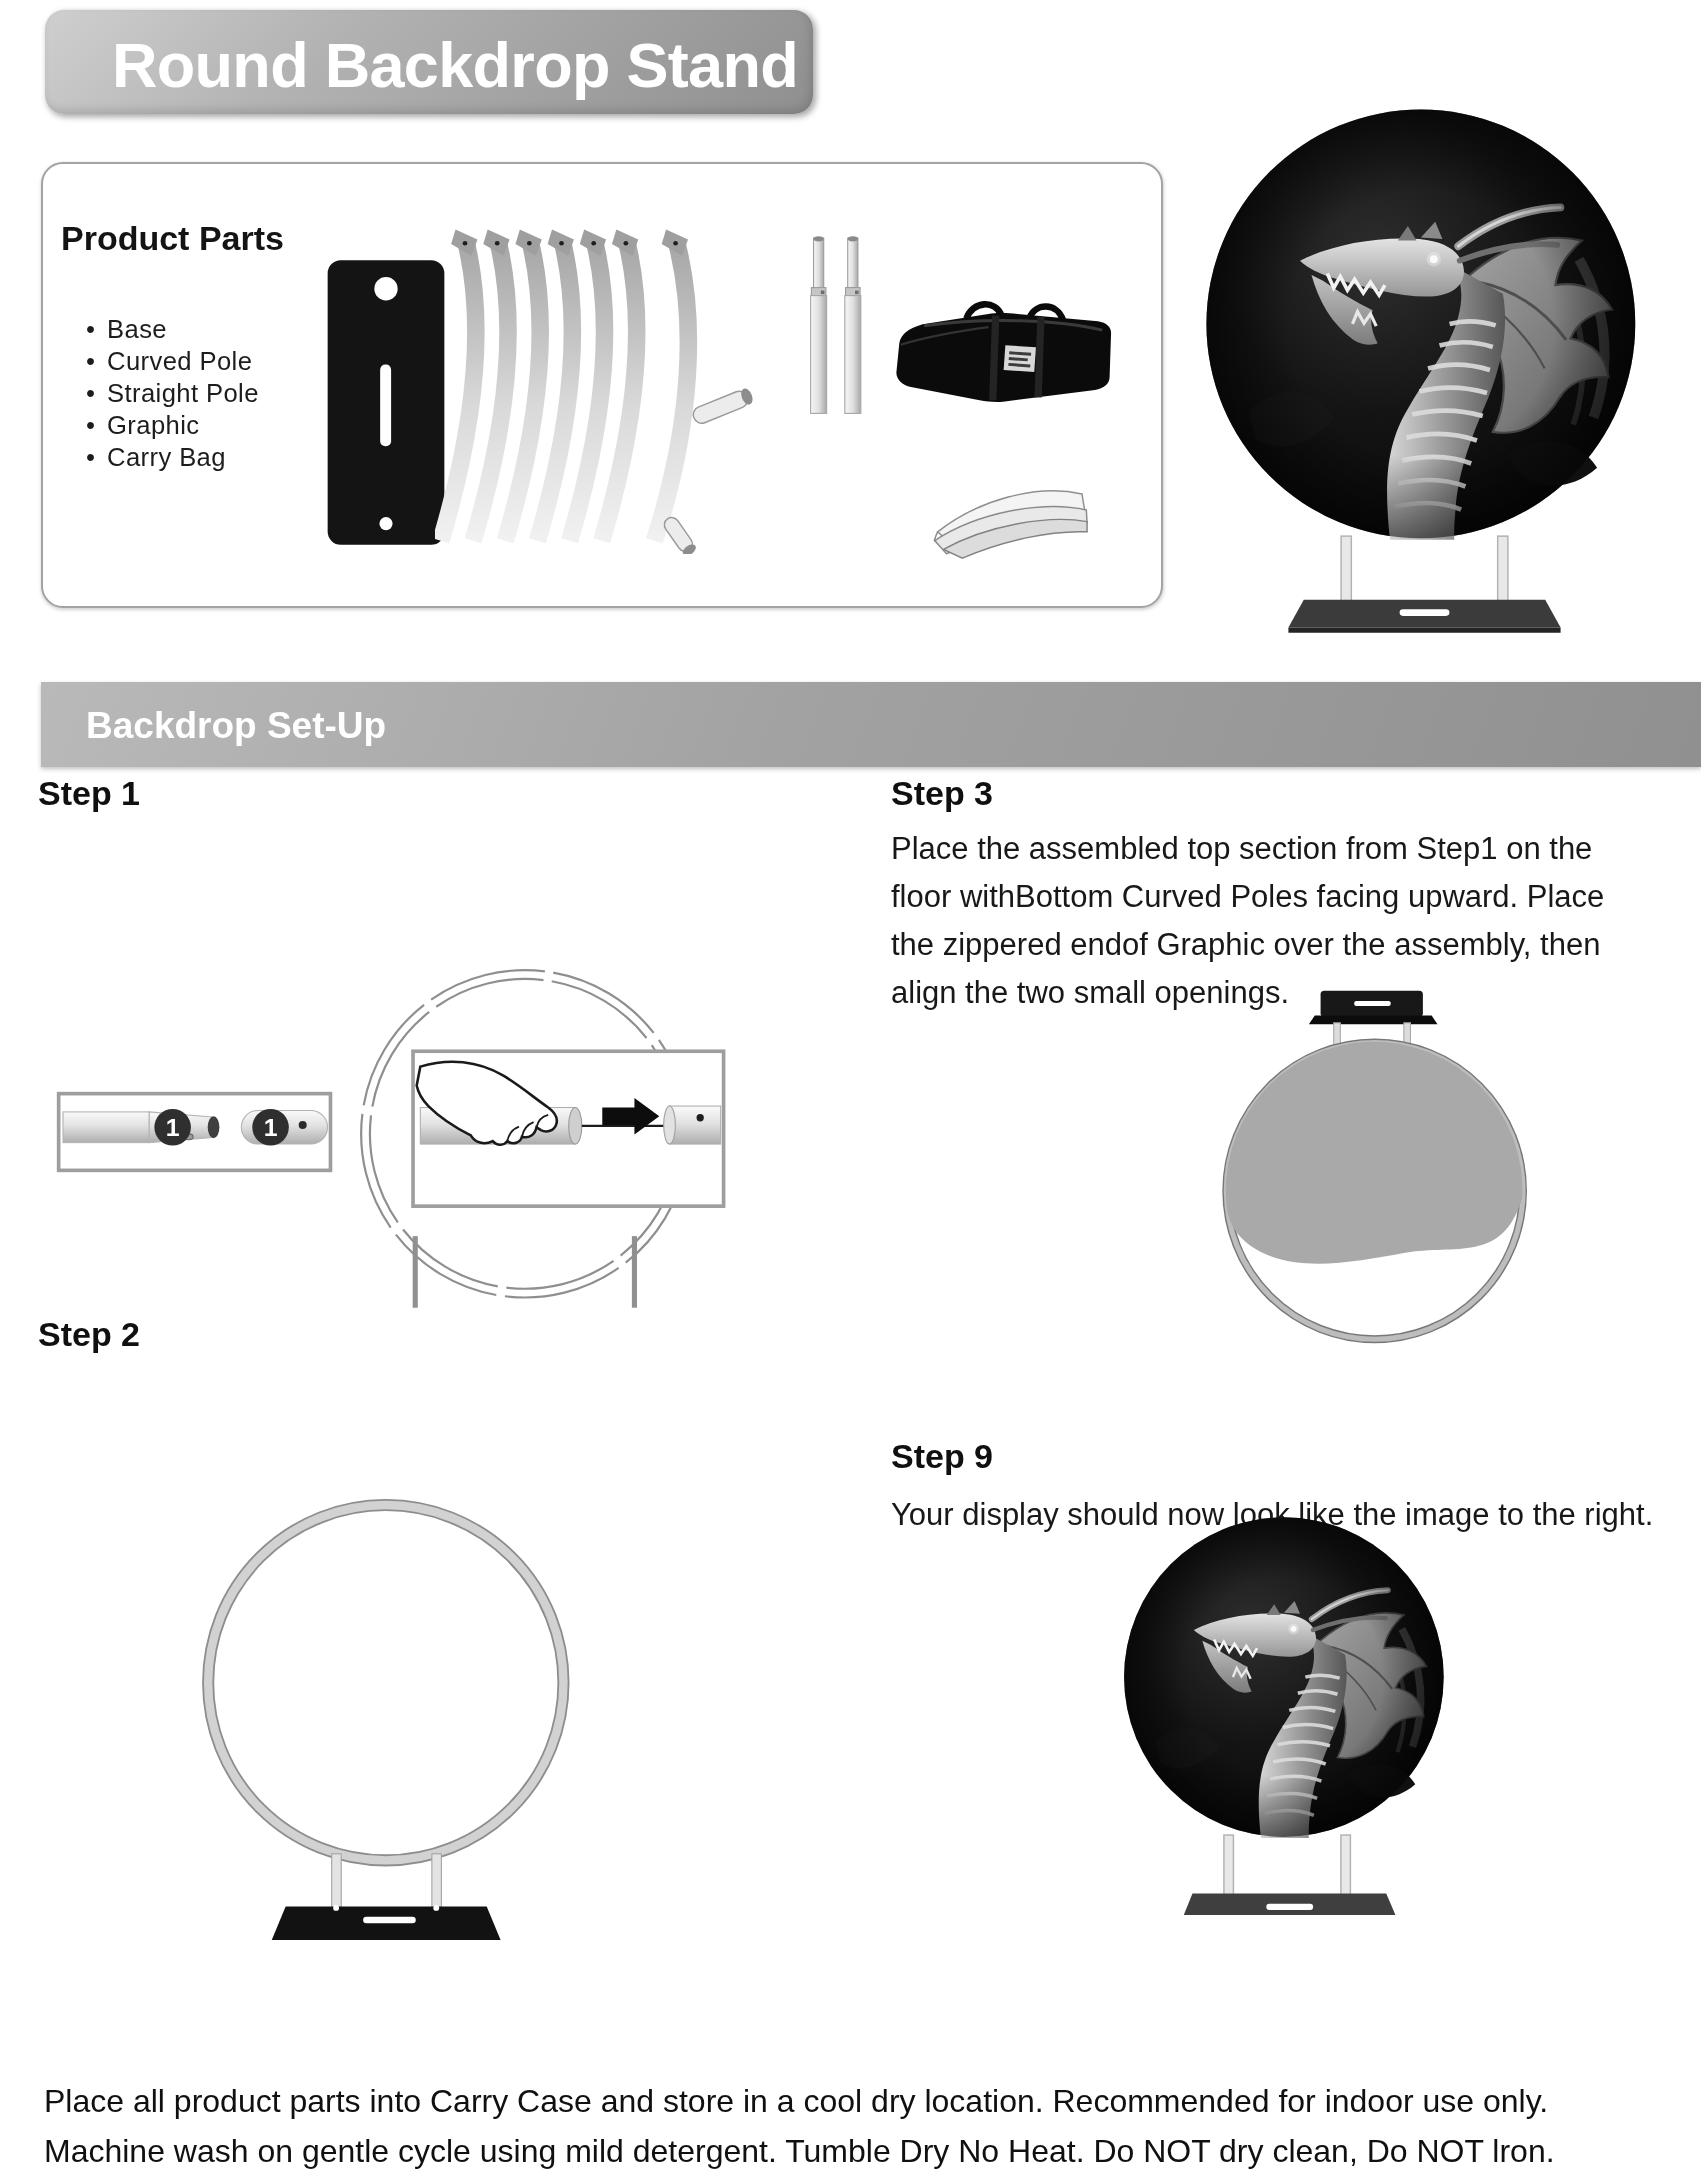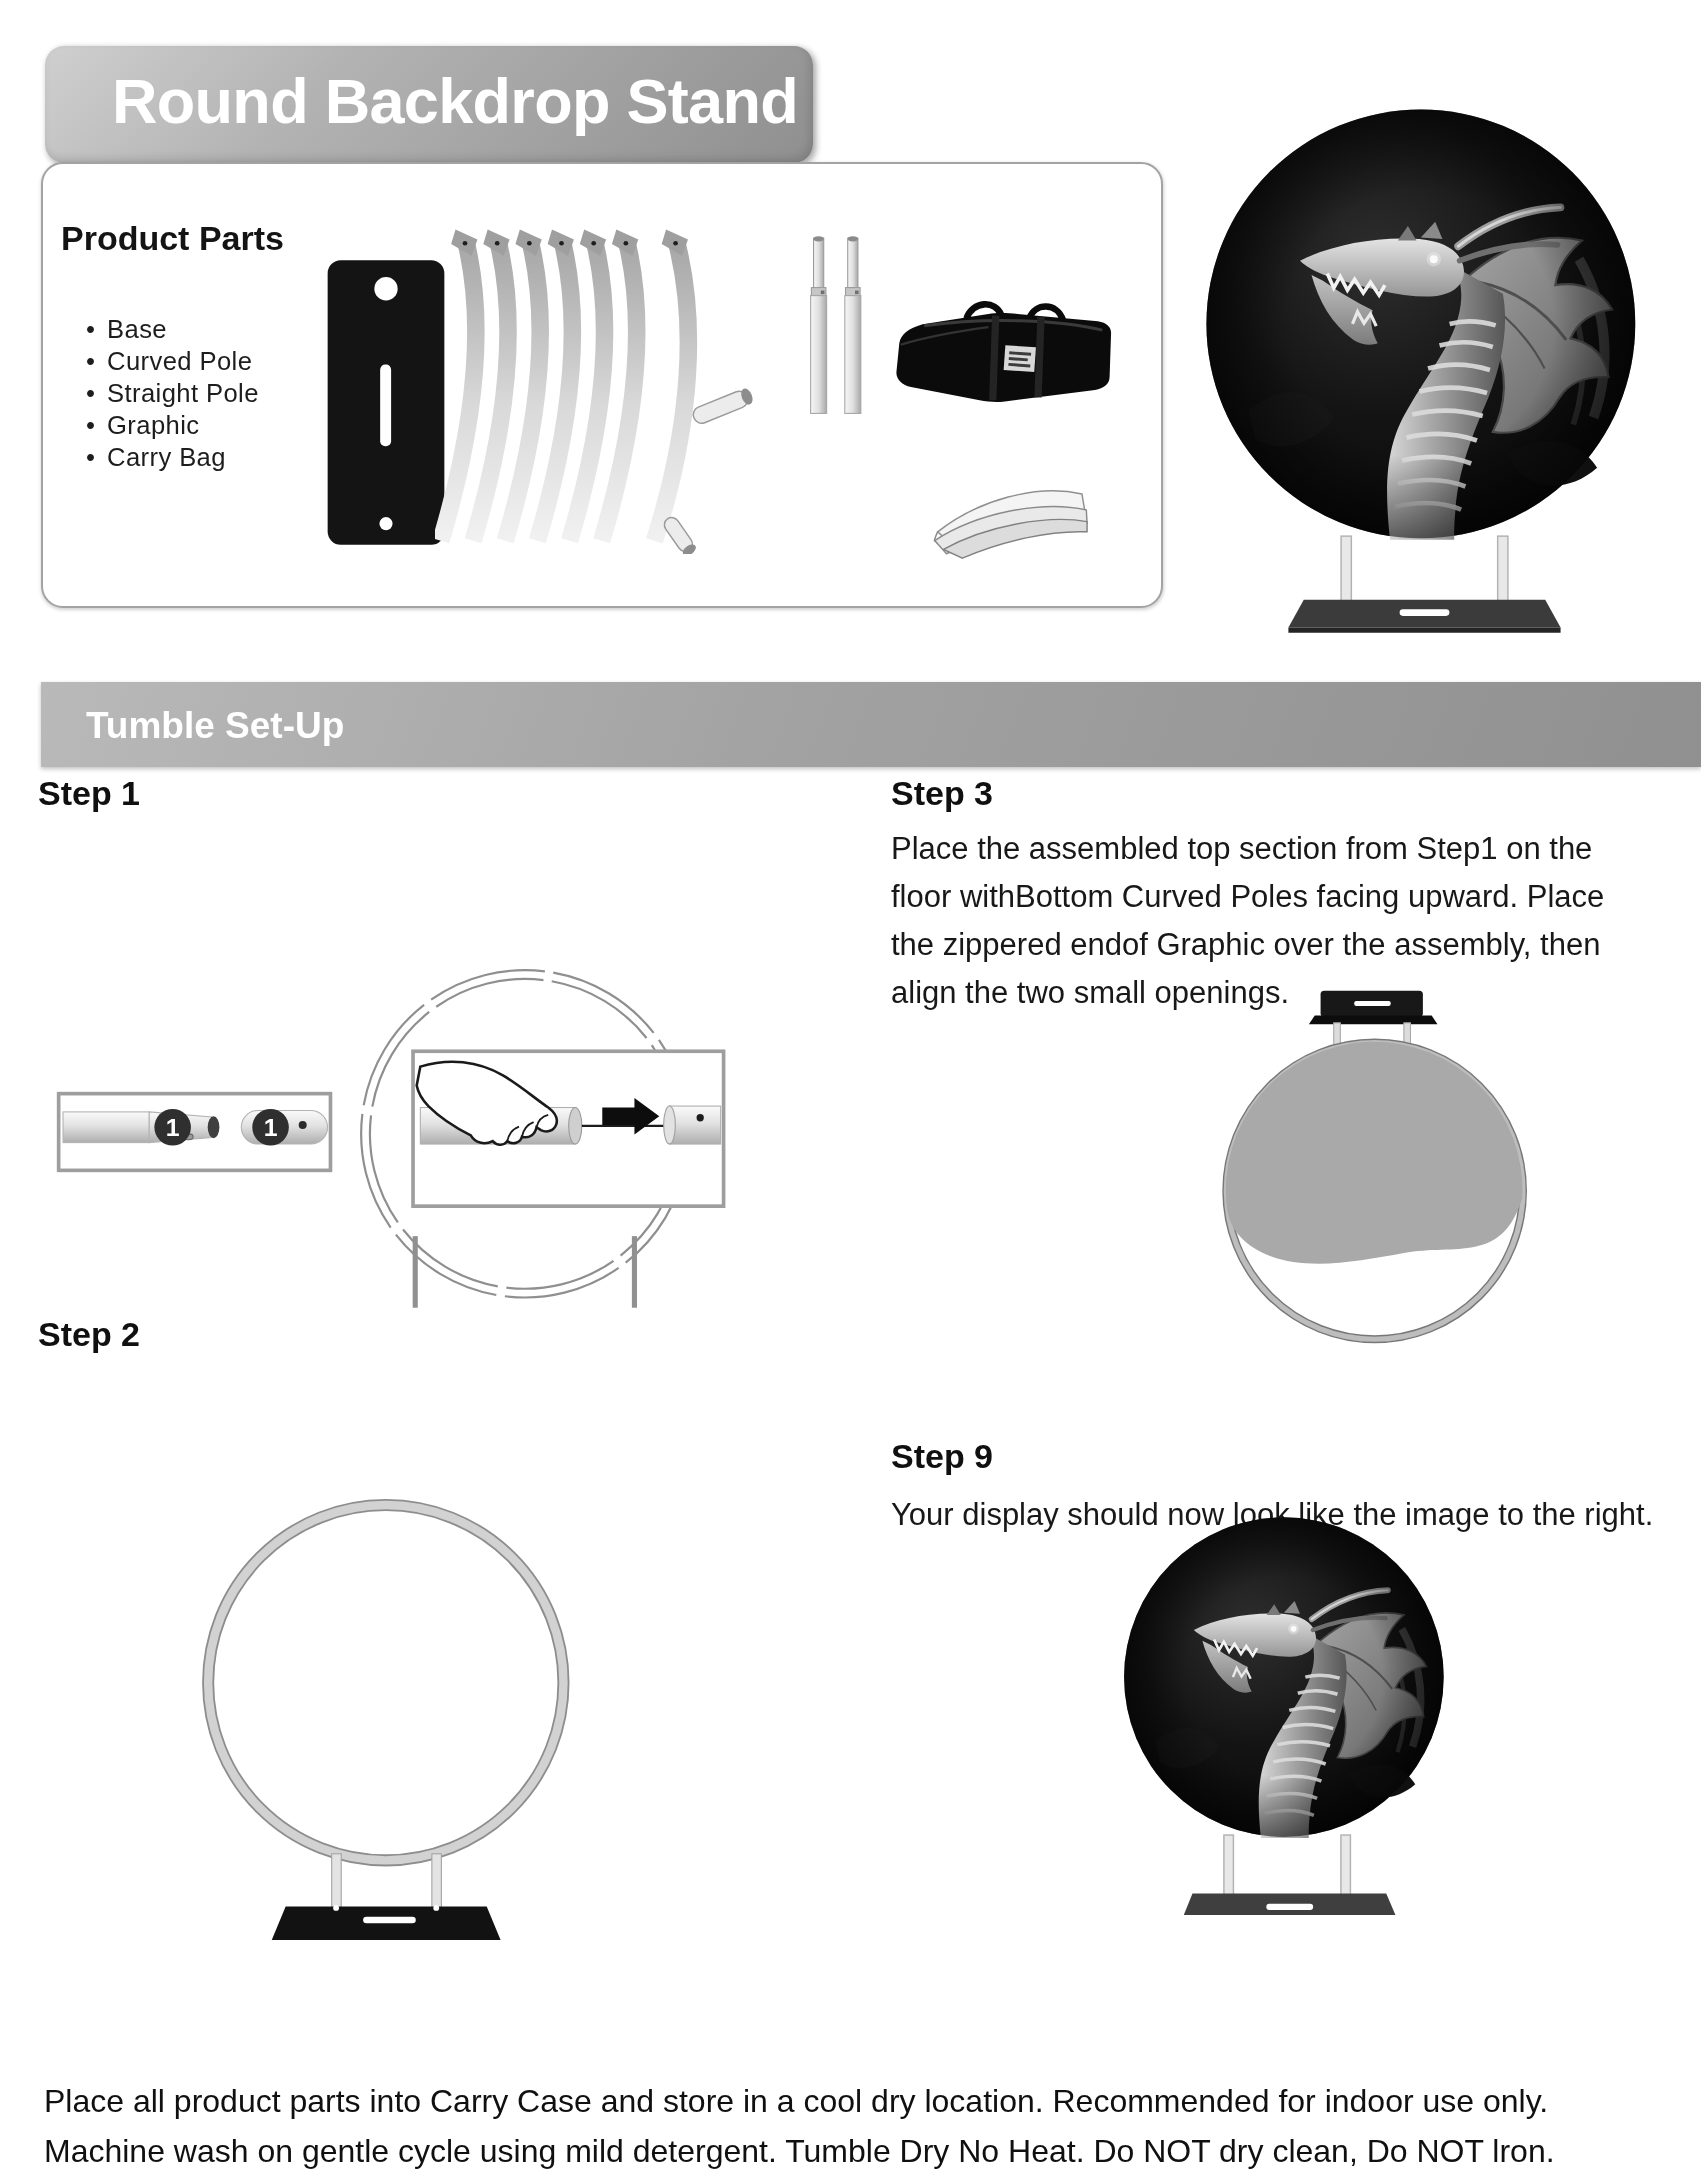--- a/index.html
+++ b/index.html
@@ -1,23 +1,23 @@
 <!DOCTYPE html>
 <html style="font-size:11.7px"><head>
 <meta charset="utf-8">
 <style>
   html,body{margin:0;padding:0;background:#ffffff;}
   .page{position:relative;width:1701px;height:2172px;background:#ffffff;overflow:hidden;
         font-family:"Liberation Sans", sans-serif;color:#161616;}
   .abs{position:absolute;}
 
   
-  .title-banner{left:45px;top:10.2px;width:768px;height:117px;border-radius:19px;
+  .title-banner{left:45px;top:10.2px;width:768px;height:104px;border-radius:19px;
     background:linear-gradient(135deg,#cfcfcf 0%,#b3b3b3 35%,#8f8f8f 100%);
-    box-shadow:2.2px 2.9px 5.9px rgba(0,0,0,.35), inset -2.9px -4.4px 8.8px rgba(0,0,0,.12);margin-top:36px;}
+    box-shadow:2.2px 2.9px 5.9px rgba(0,0,0,.35), inset -2.9px -4.4px 8.8px rgba(0,0,0,.12);}
   .title-banner .t{position:absolute;left:67px;top:0;height:107px;line-height:111px;
     font-size:63px;font-weight:bold;color:#ffffff;letter-spacing:-0.7px;white-space:nowrap;}
   .section-banner{left:41px;width:1660px;
     background:linear-gradient(110deg,#b9b9b9 0%,#a2a2a2 45%,#909090 100%);
     box-shadow:0 2.2px 4.4px rgba(0,0,0,.25);}
   .section-banner .t{position:absolute;left:45px;top:0;font-weight:bold;color:#ffffff;white-space:nowrap;}
   #setup-banner{top:682px;height:85px;}
   #setup-banner .t{height:85px;line-height:88px;font-size:37px;}
   #storage-banner{top:1984px;height:63px;}
   #storage-banner .t{height:63px;line-height:66px;font-size:34px;}
@@ -215,21 +215,21 @@
   <svg class="abs" style="left:1205px;top:108px" width="439" height="527" viewBox="0 0 600 720">
     <rect x="186" y="585" width="14" height="92" fill="#e8e8e8" stroke="#b2b2b2" stroke-width="2"></rect>
     <rect x="400" y="585" width="14" height="92" fill="#e8e8e8" stroke="#b2b2b2" stroke-width="2"></rect>
     <polygon points="135,672 465,672 486,710 114,710" fill="#3b3b3b"></polygon>
     <polygon points="114,710 486,710 486,717 114,717" fill="#242424"></polygon>
     <rect x="266" y="685" width="68" height="9" rx="4.5" fill="#ffffff"></rect>
     <use href="#dragon-art" x="0" y="0" width="590" height="590"></use>
   </svg>
 
   <div class="abs section-banner" id="setup-banner">
-    <div class="t">Tumble Set-Up</div>
+    <div class="t">Backdrop Set-Up</div>
   </div>
 
   <div class="abs step-h" id="step1-h">Step 1</div>
   <div class="abs step-h" id="step3-h">Step 3</div>
   <div class="abs step-p" id="step3-p">Place the assembled top section from Step1 on the
 floor withBottom Curved Poles facing upward. Place
 the zippered endof Graphic over the assembly, then
 align the two small openings.</div>
   <div class="abs step-h" id="step2-h">Step 2</div>
   <div class="abs step-h" id="step4-h">Step 9</div>

